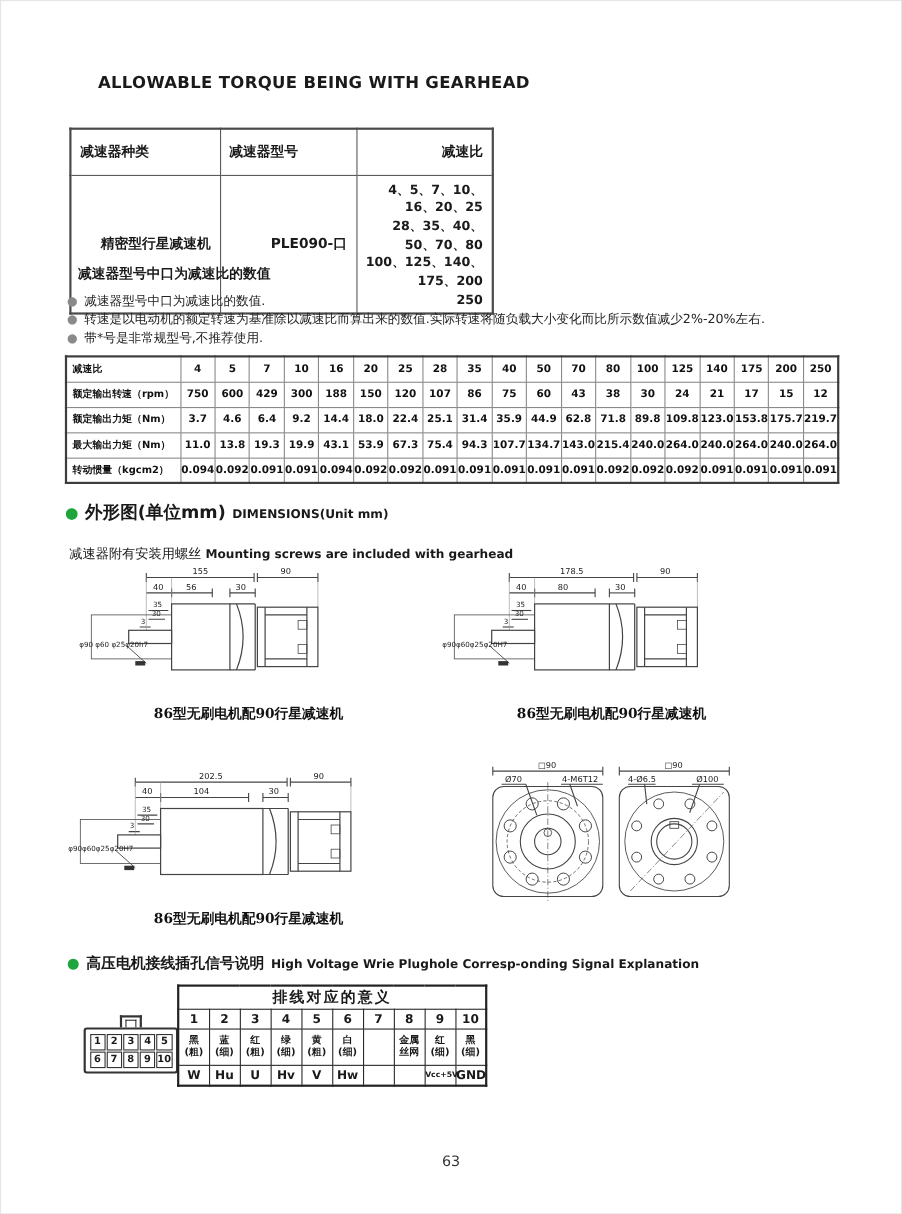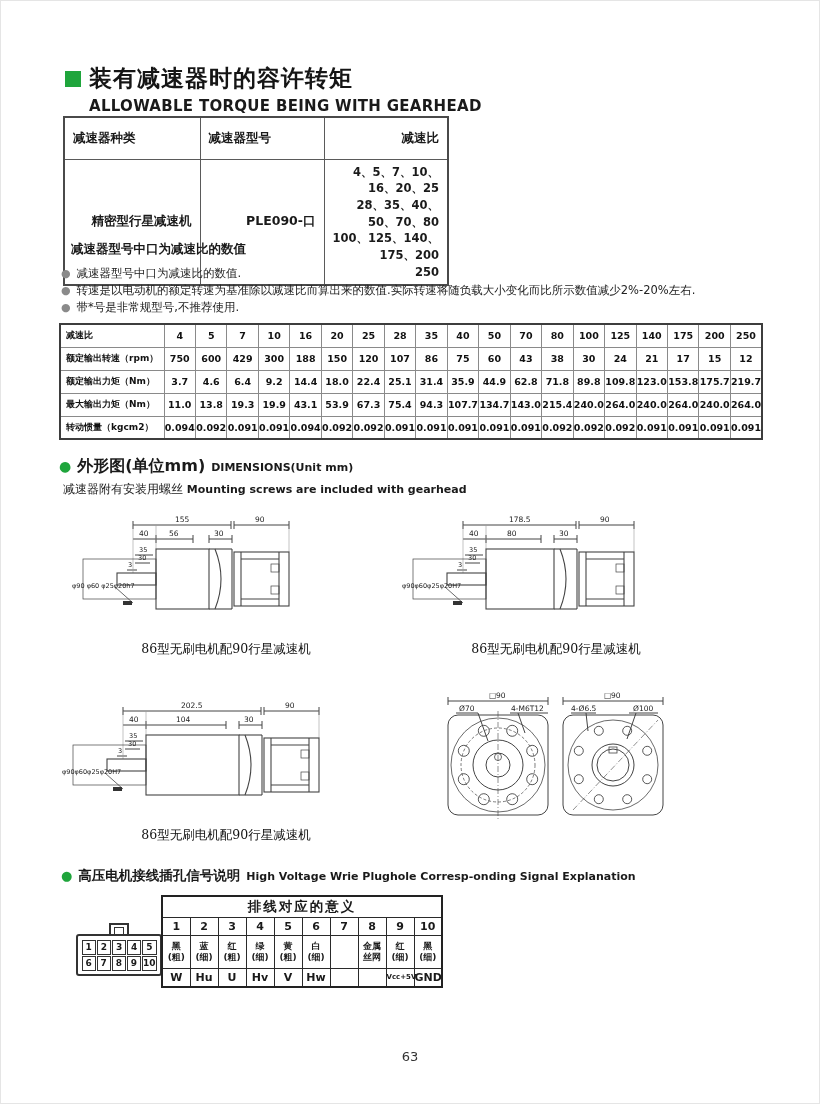--- a/index.html
+++ b/index.html
@@ -33,29 +33,29 @@
   
   .t2 { position:absolute; left:58px; top:322px; width:704px; border-collapse:collapse; table-layout:fixed; border:2px solid #3d3d3d; }
   .t2 th,.t2 td { border:1px solid #8a8a8a; font-size:9.5px; height:23px; text-align:center; font-weight:600; color:#111; }
   .t2 .lbl { text-align:left; padding-left:5px; font-size:9px; font-weight:600; }
 
   
   .dim-head { position:absolute; left:58px; top:455px; display:flex; align-items:baseline; gap:6px; }
   .dim-head .gdot { color:#1fa53c; font-size:14px; }
   .dim-head .cn { font-size:16px; font-weight:bold; }
   .dim-head .en { font-size:11px; font-weight:bold; }
-  .dim-note { position:absolute; left:62px; top:480px; font-size:12px; }
+  .dim-note { position:absolute; left:62px; top:494px; font-size:12px; }
   .dim-note .en { font-size:11px; font-weight:bold; }
 
   .svgbox { position:absolute; }
   svg { display:block; }
   .dimtxt { font-size:7.5px; fill:#222; font-family:"DejaVu Sans",sans-serif; }
   .dimtxt-s { font-size:6.5px; fill:#222; font-family:"DejaVu Sans",sans-serif; }
   .philbl { font-size:6.5px; fill:#222; font-family:"DejaVu Sans",sans-serif; }
-  .cap { position:absolute; text-align:center; font-size:12.5px; font-family:"DejaVu Serif",serif; color:#111; }
+  .cap { position:absolute; text-align:center; font-size:12.5px; font-family:"DejaVu Serif",serif; color:#111;font-weight:bold; }
 
   
   .sig-head { position:absolute; left:60px; top:866px; display:flex; align-items:baseline; gap:6px; }
   .sig-head .gdot { color:#1fa53c; font-size:13px; }
   .sig-head .cn { font-size:13.5px; font-weight:bold; }
   .sig-head .en { font-size:11px; font-weight:bold; }
 
   .connector { position:absolute; left:75px; top:922px; width:86px; }
   .conn-clip { width:20px; height:11px; border:2px solid #333; border-bottom:none; margin:0 auto; position:relative; }
   .conn-clip:after { content:""; position:absolute; left:3px; top:2px; right:3px; bottom:0; border:1.5px solid #333; border-bottom:none; }
@@ -72,24 +72,20 @@
   .t3 .sgn-sm { font-size:7px; }
 
   .pageno { position:absolute; left:0; top:1048px; width:100%; text-align:center; font-size:13px; color:#333; }
 </style>
 </head>
 <body>
 
 <div class="page">
 
   <div class="title-block">
-    <div class="title-row">
-      <span class="green-sq"></span>
-      <span class="h1">装有减速器时的容许转矩</span>
-    </div>
     <div class="h2">ALLOWABLE TORQUE BEING WITH GEARHEAD</div>
   </div>
 
   <table class="t1">
     <colgroup>
         <col style="width:136px">
         <col style="width:124px">
         <col style="width:124px">
       </colgroup>
     <tbody>

